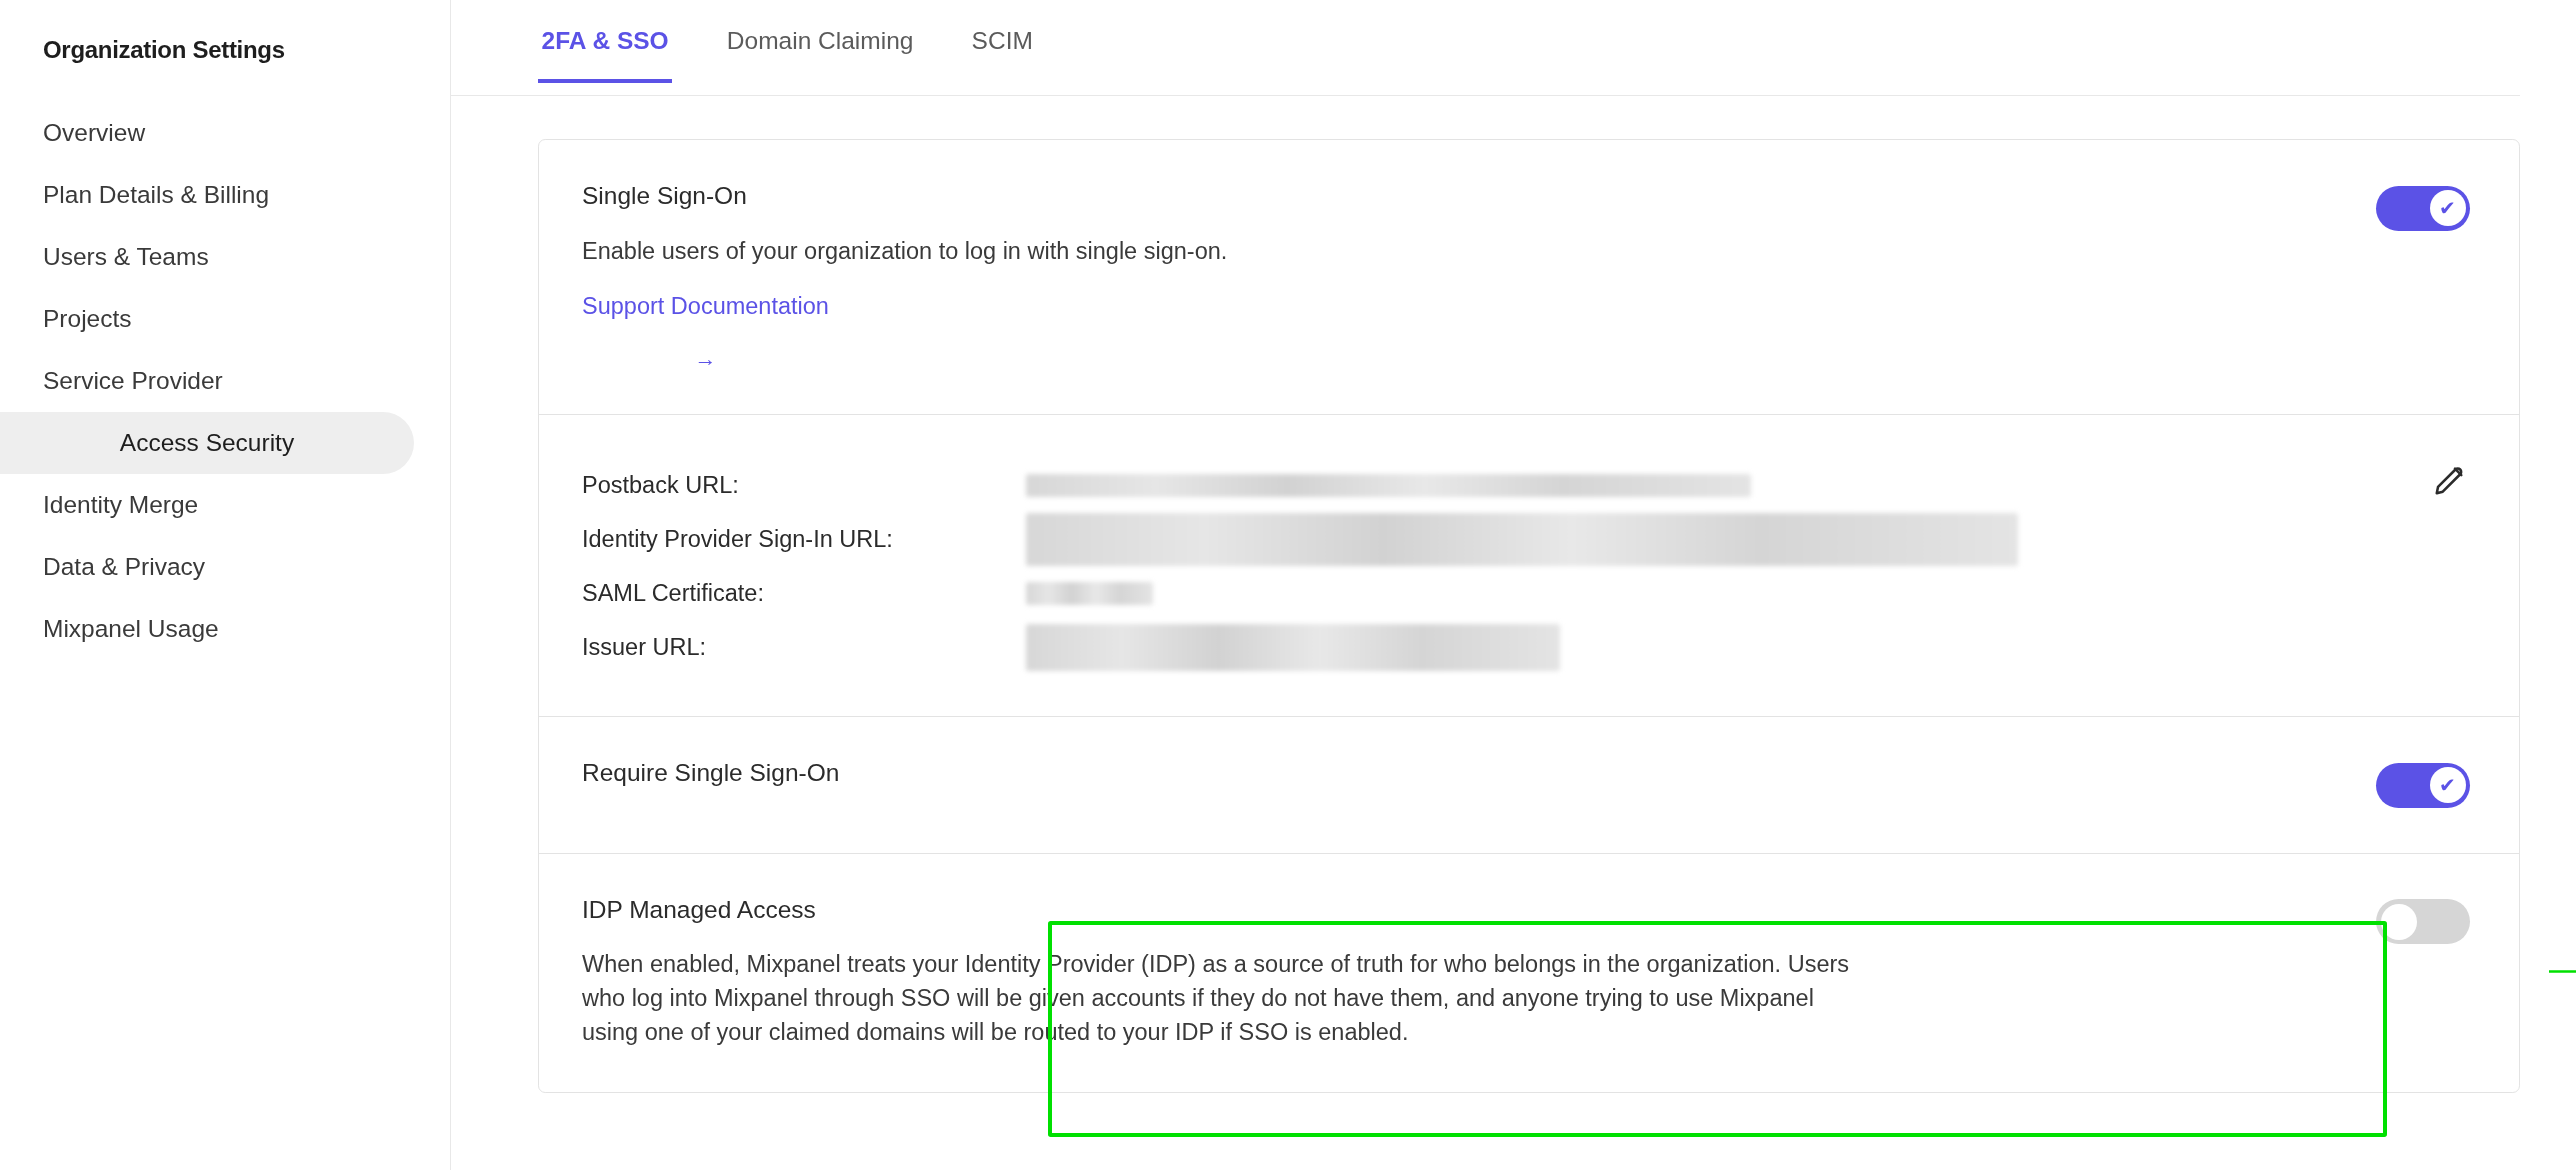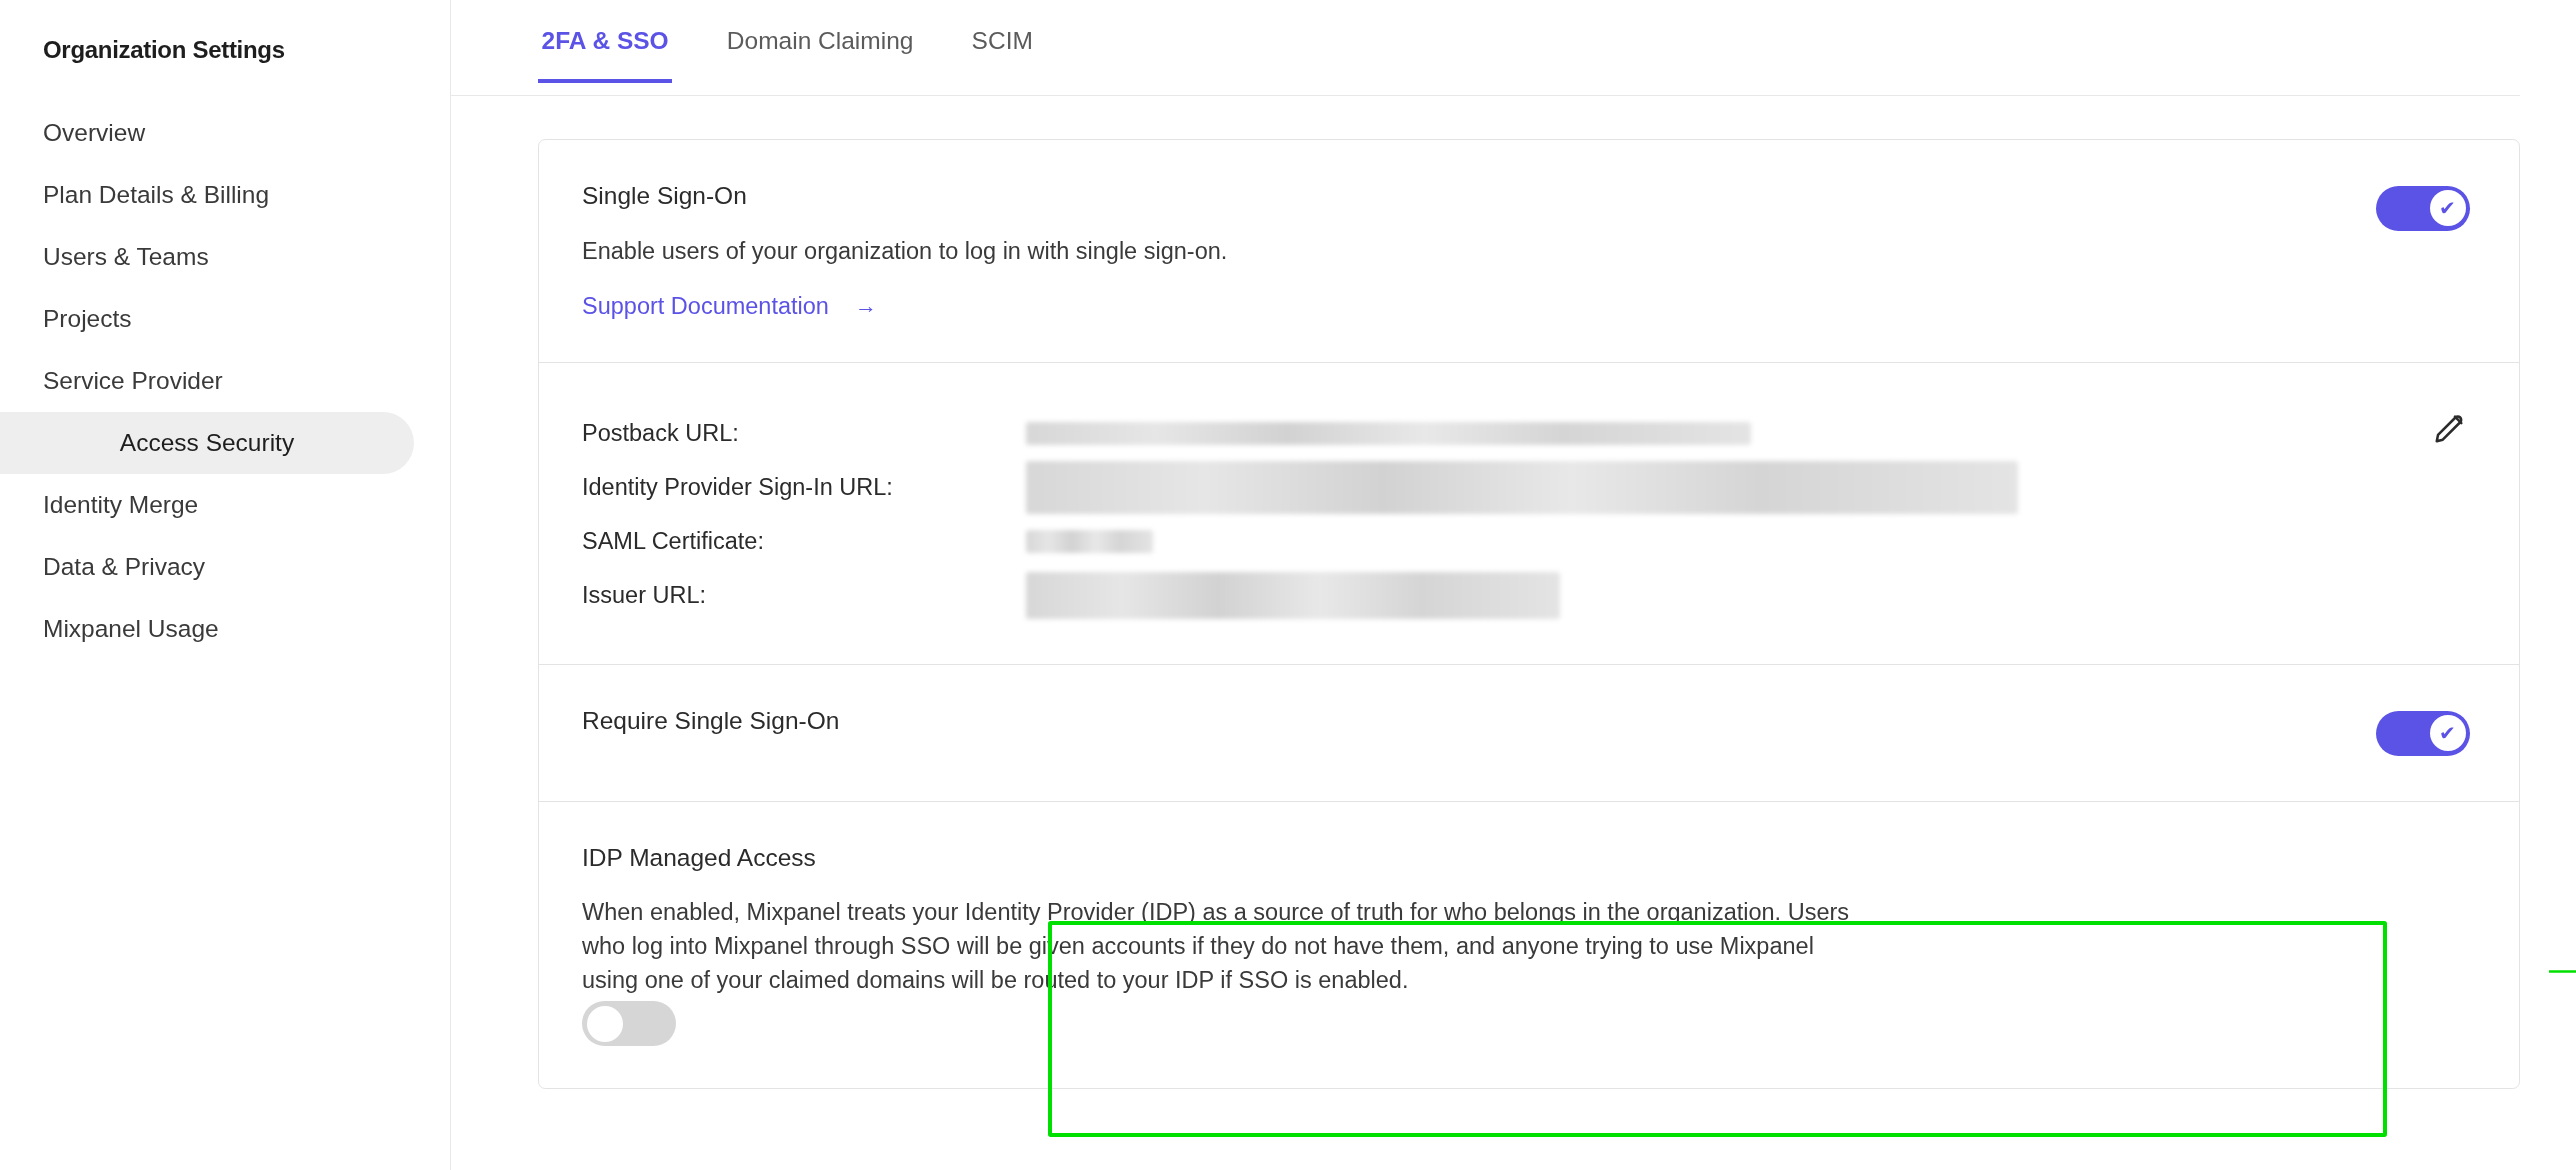--- a/index.html
+++ b/index.html
@@ -89,21 +89,21 @@
     border-radius: 7.2px;
     background: #ffffff;
   }
   .row {
     display: flex;
     align-items: flex-start;
     padding: 42px 49px 42px 43px;
     border-bottom: 1.8px solid #e3e3e3;
     position: relative;
   }
-  .row:last-child { border-bottom: none; flex-direction: column; }
+  .row:last-child { border-bottom: none; }
   .row-body { flex: 1; min-width: 0; }
   .row-title {
     font-size: 24.5px;
     color: #2b2b2b;
     margin-bottom: 23.5px;
   }
   .row-desc {
     font-size: 23.5px;
     color: #3a3a3a;
     line-height: 1.45;
@@ -111,20 +111,21 @@
   }
   .link {
     display: inline-flex;
     align-items: center;
     gap: 26px;
     margin-top: 25px;
     font-size: 23.5px;
     color: #5b52e6;
     text-decoration: none;
     cursor: pointer;
+    flex-direction: column;
   }
   .link .arrow { font-size: 22px; }
 
   
   .toggle {
     width: 94px;
     height: 45px;
     border-radius: 22.6px;
     background: #5b52e6;
     position: relative;

